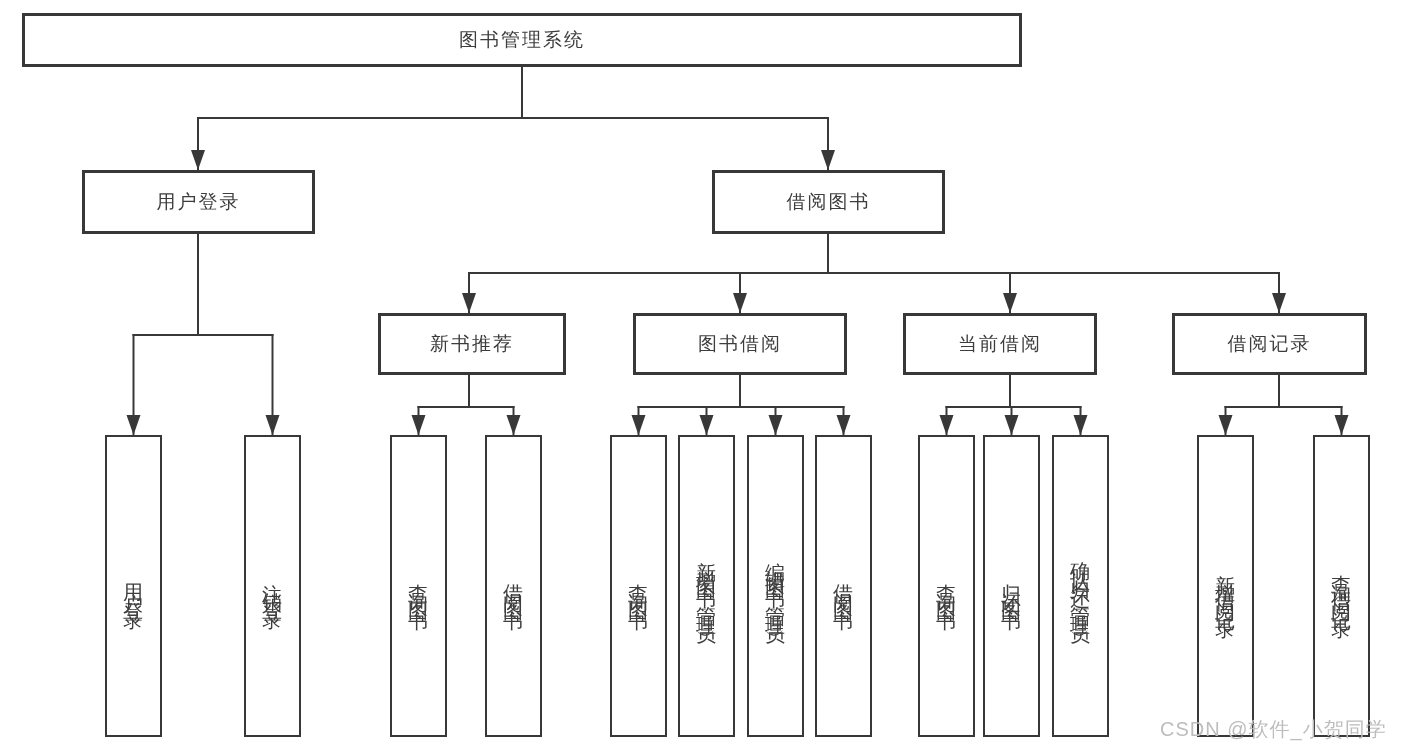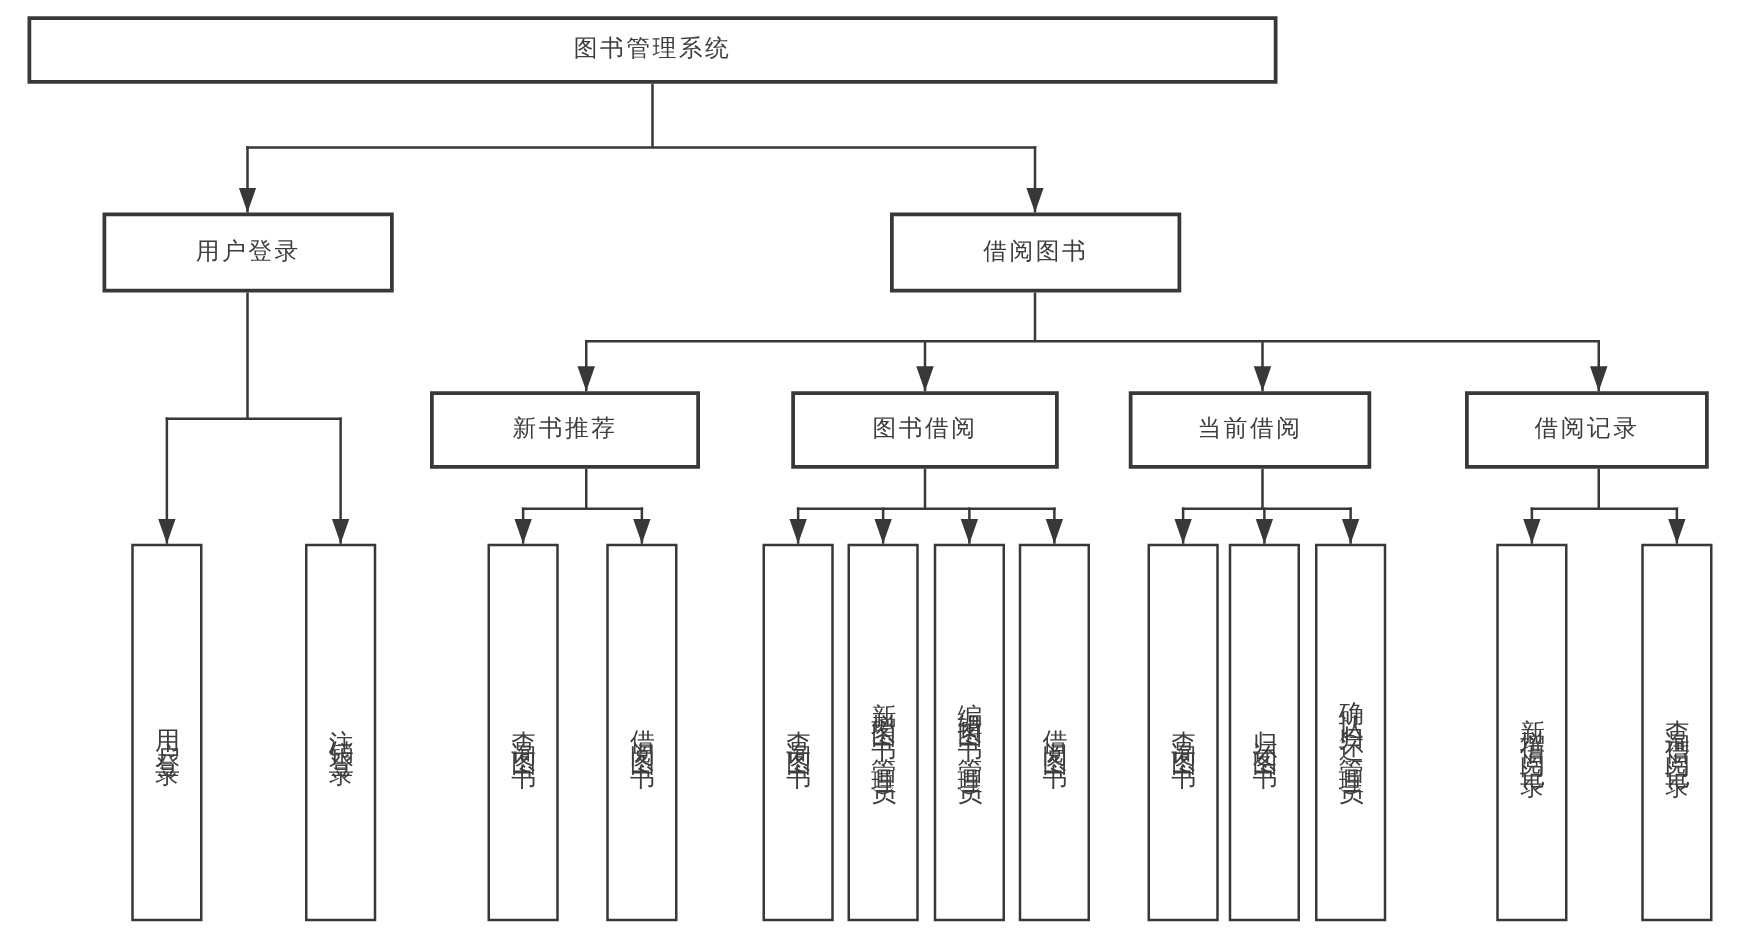--- a/index.html
+++ b/index.html
@@ -111,21 +111,21 @@
     <span class="lbl">图书管理系统</span>
   </div>
 
   <div class="node h-node" style="left:82px;top:170px;width:233px;height:64px">
     <span class="lbl">用户登录</span>
   </div>
   <div class="node h-node" style="left:712px;top:170px;width:233px;height:64px">
     <span class="lbl">借阅图书</span>
   </div>
 
-  <div class="node h-node" style="left:344px;top:313px;width:216px;height:62px">
+  <div class="node h-node" style="left:378px;top:313px;width:188px;height:62px">
     <span class="lbl">新书推荐</span>
   </div>
   <div class="node h-node" style="left:633px;top:313px;width:214px;height:62px">
     <span class="lbl">图书借阅</span>
   </div>
   <div class="node h-node" style="left:903px;top:313px;width:194px;height:62px">
     <span class="lbl">当前借阅</span>
   </div>
   <div class="node h-node" style="left:1172px;top:313px;width:195px;height:62px">
     <span class="lbl">借阅记录</span>
@@ -168,14 +168,15 @@
     <span class="lbl-v">确认归还（管理员）</span>
   </div>
 
   <div class="node v-node" style="left:1197px;top:435px;width:57px;height:302px">
     <span class="lbl-v">新增借阅记录</span>
   </div>
   <div class="node v-node" style="left:1313px;top:435px;width:57px;height:302px">
     <span class="lbl-v">查询借阅记录</span>
   </div>
 
+  <div class="watermark">CSDN @软件_小贺同学</div>
 
 </div>
 
 </body></html>

